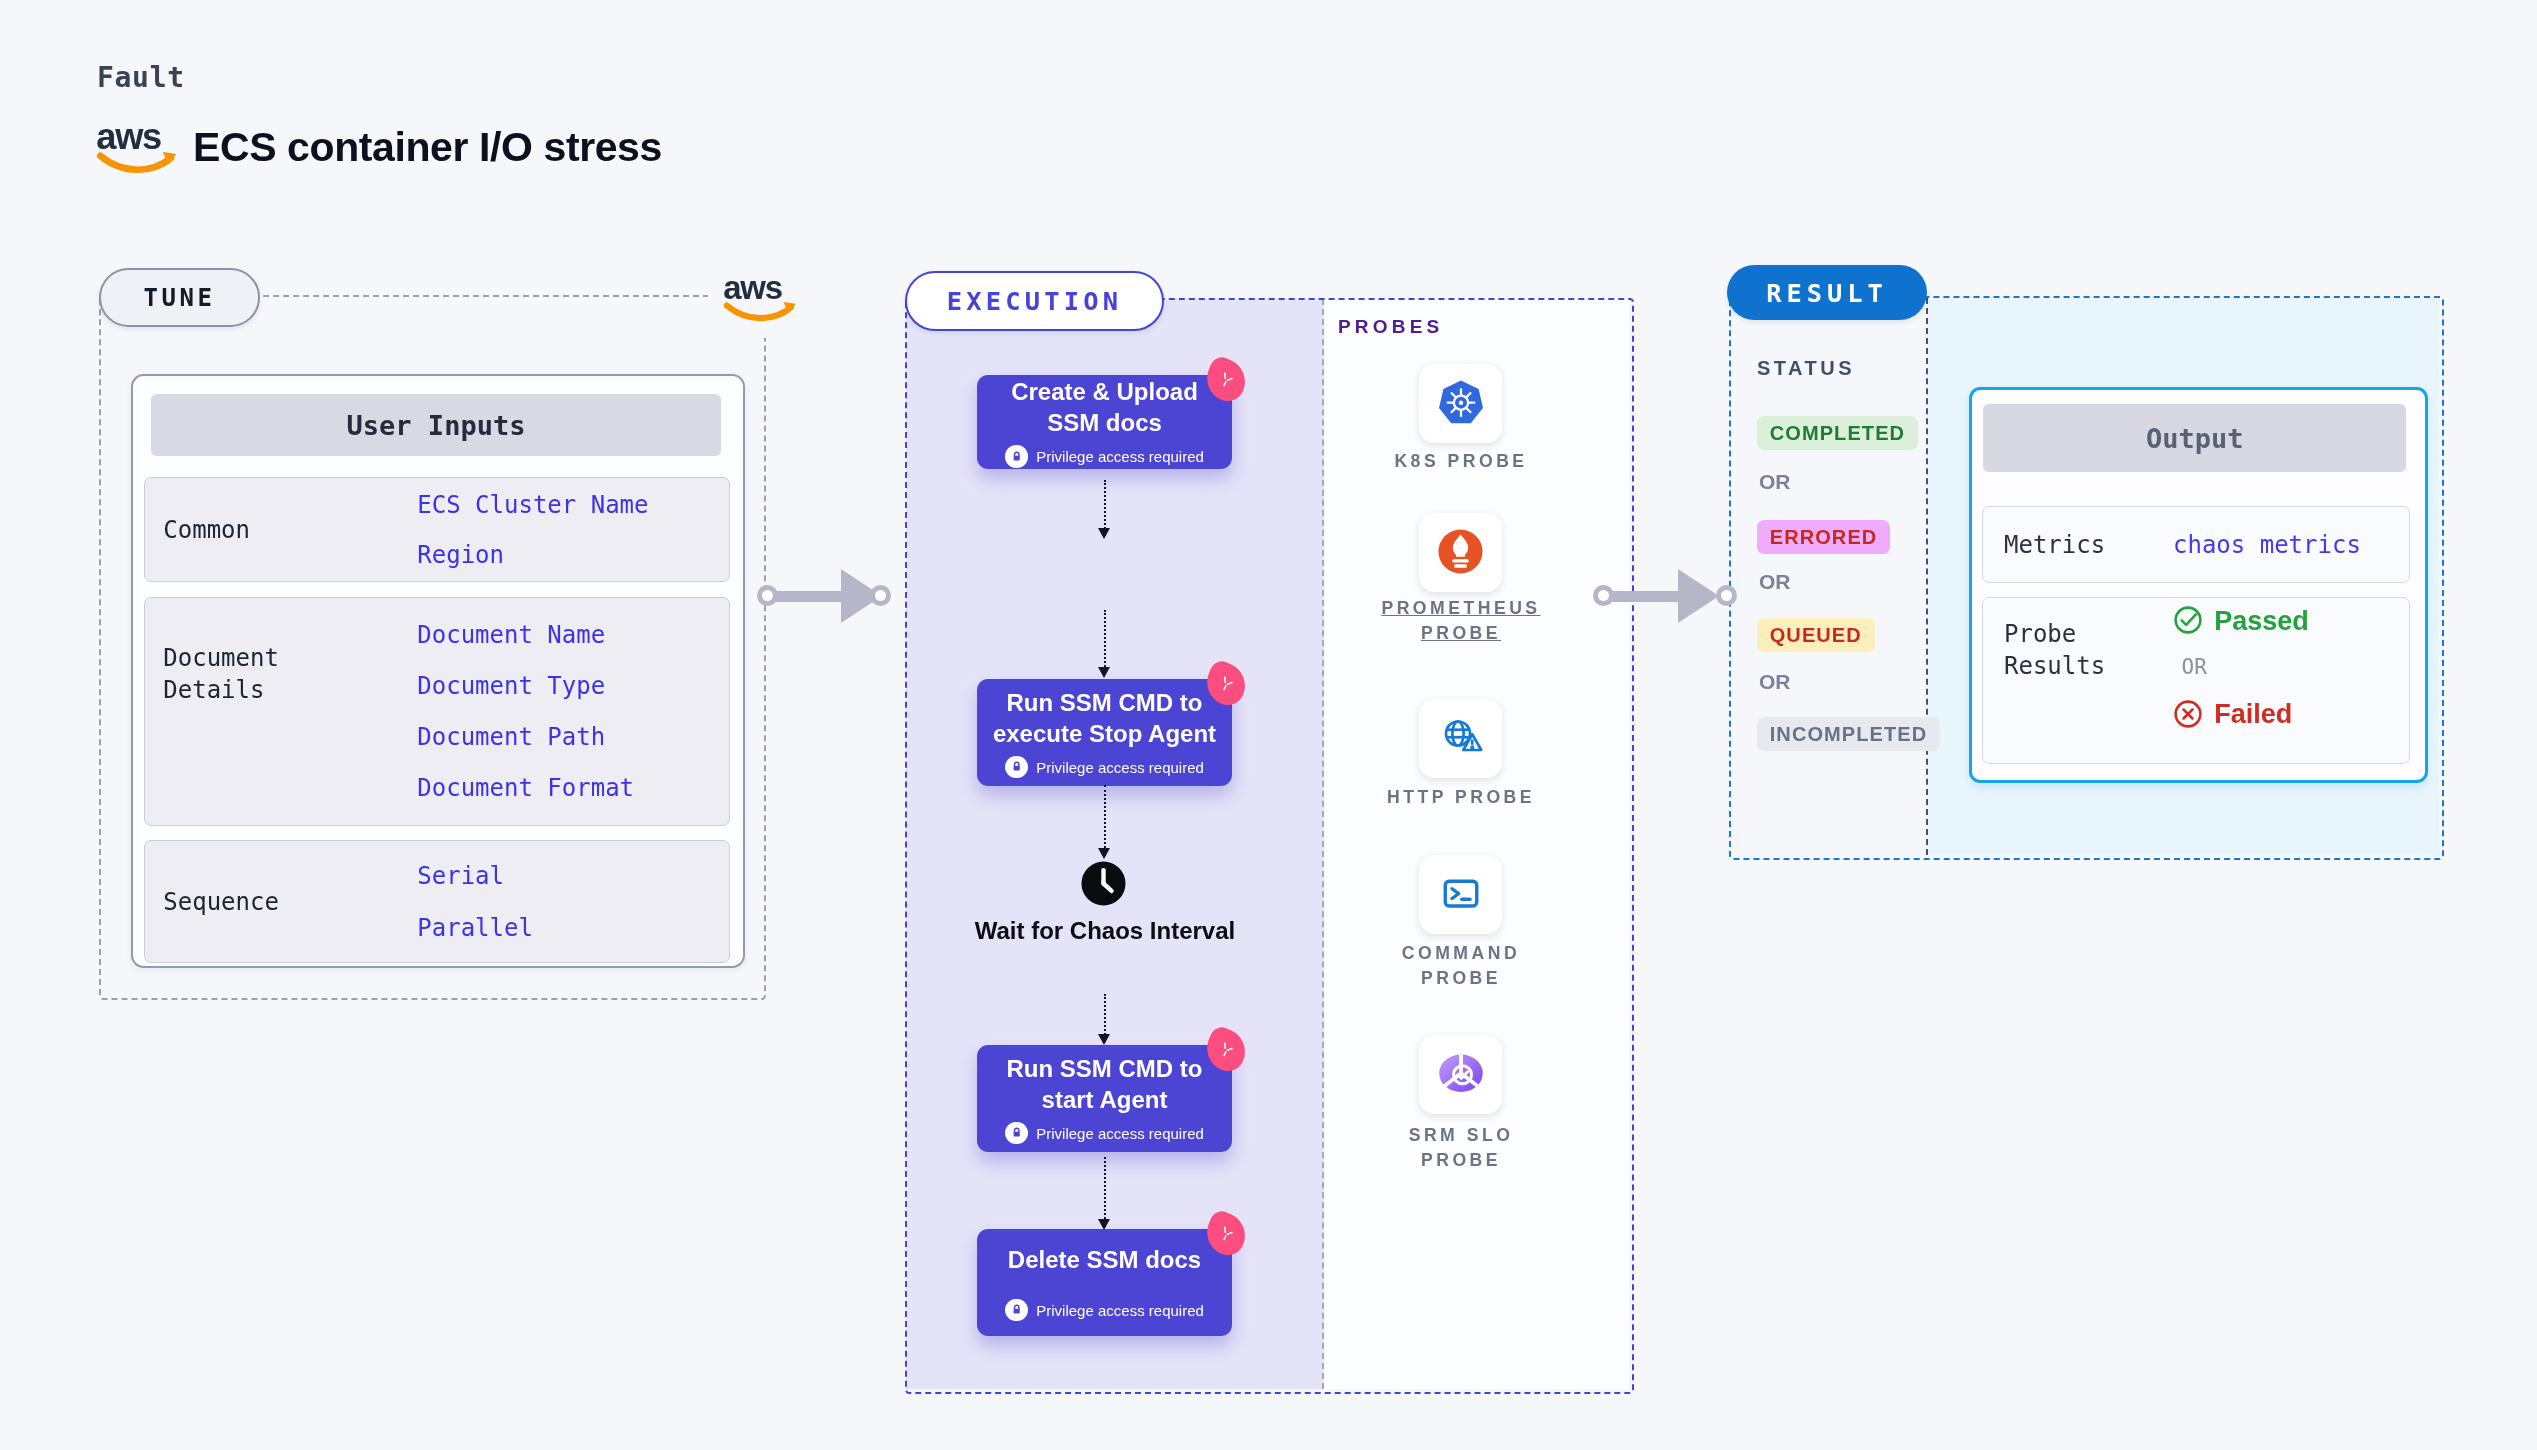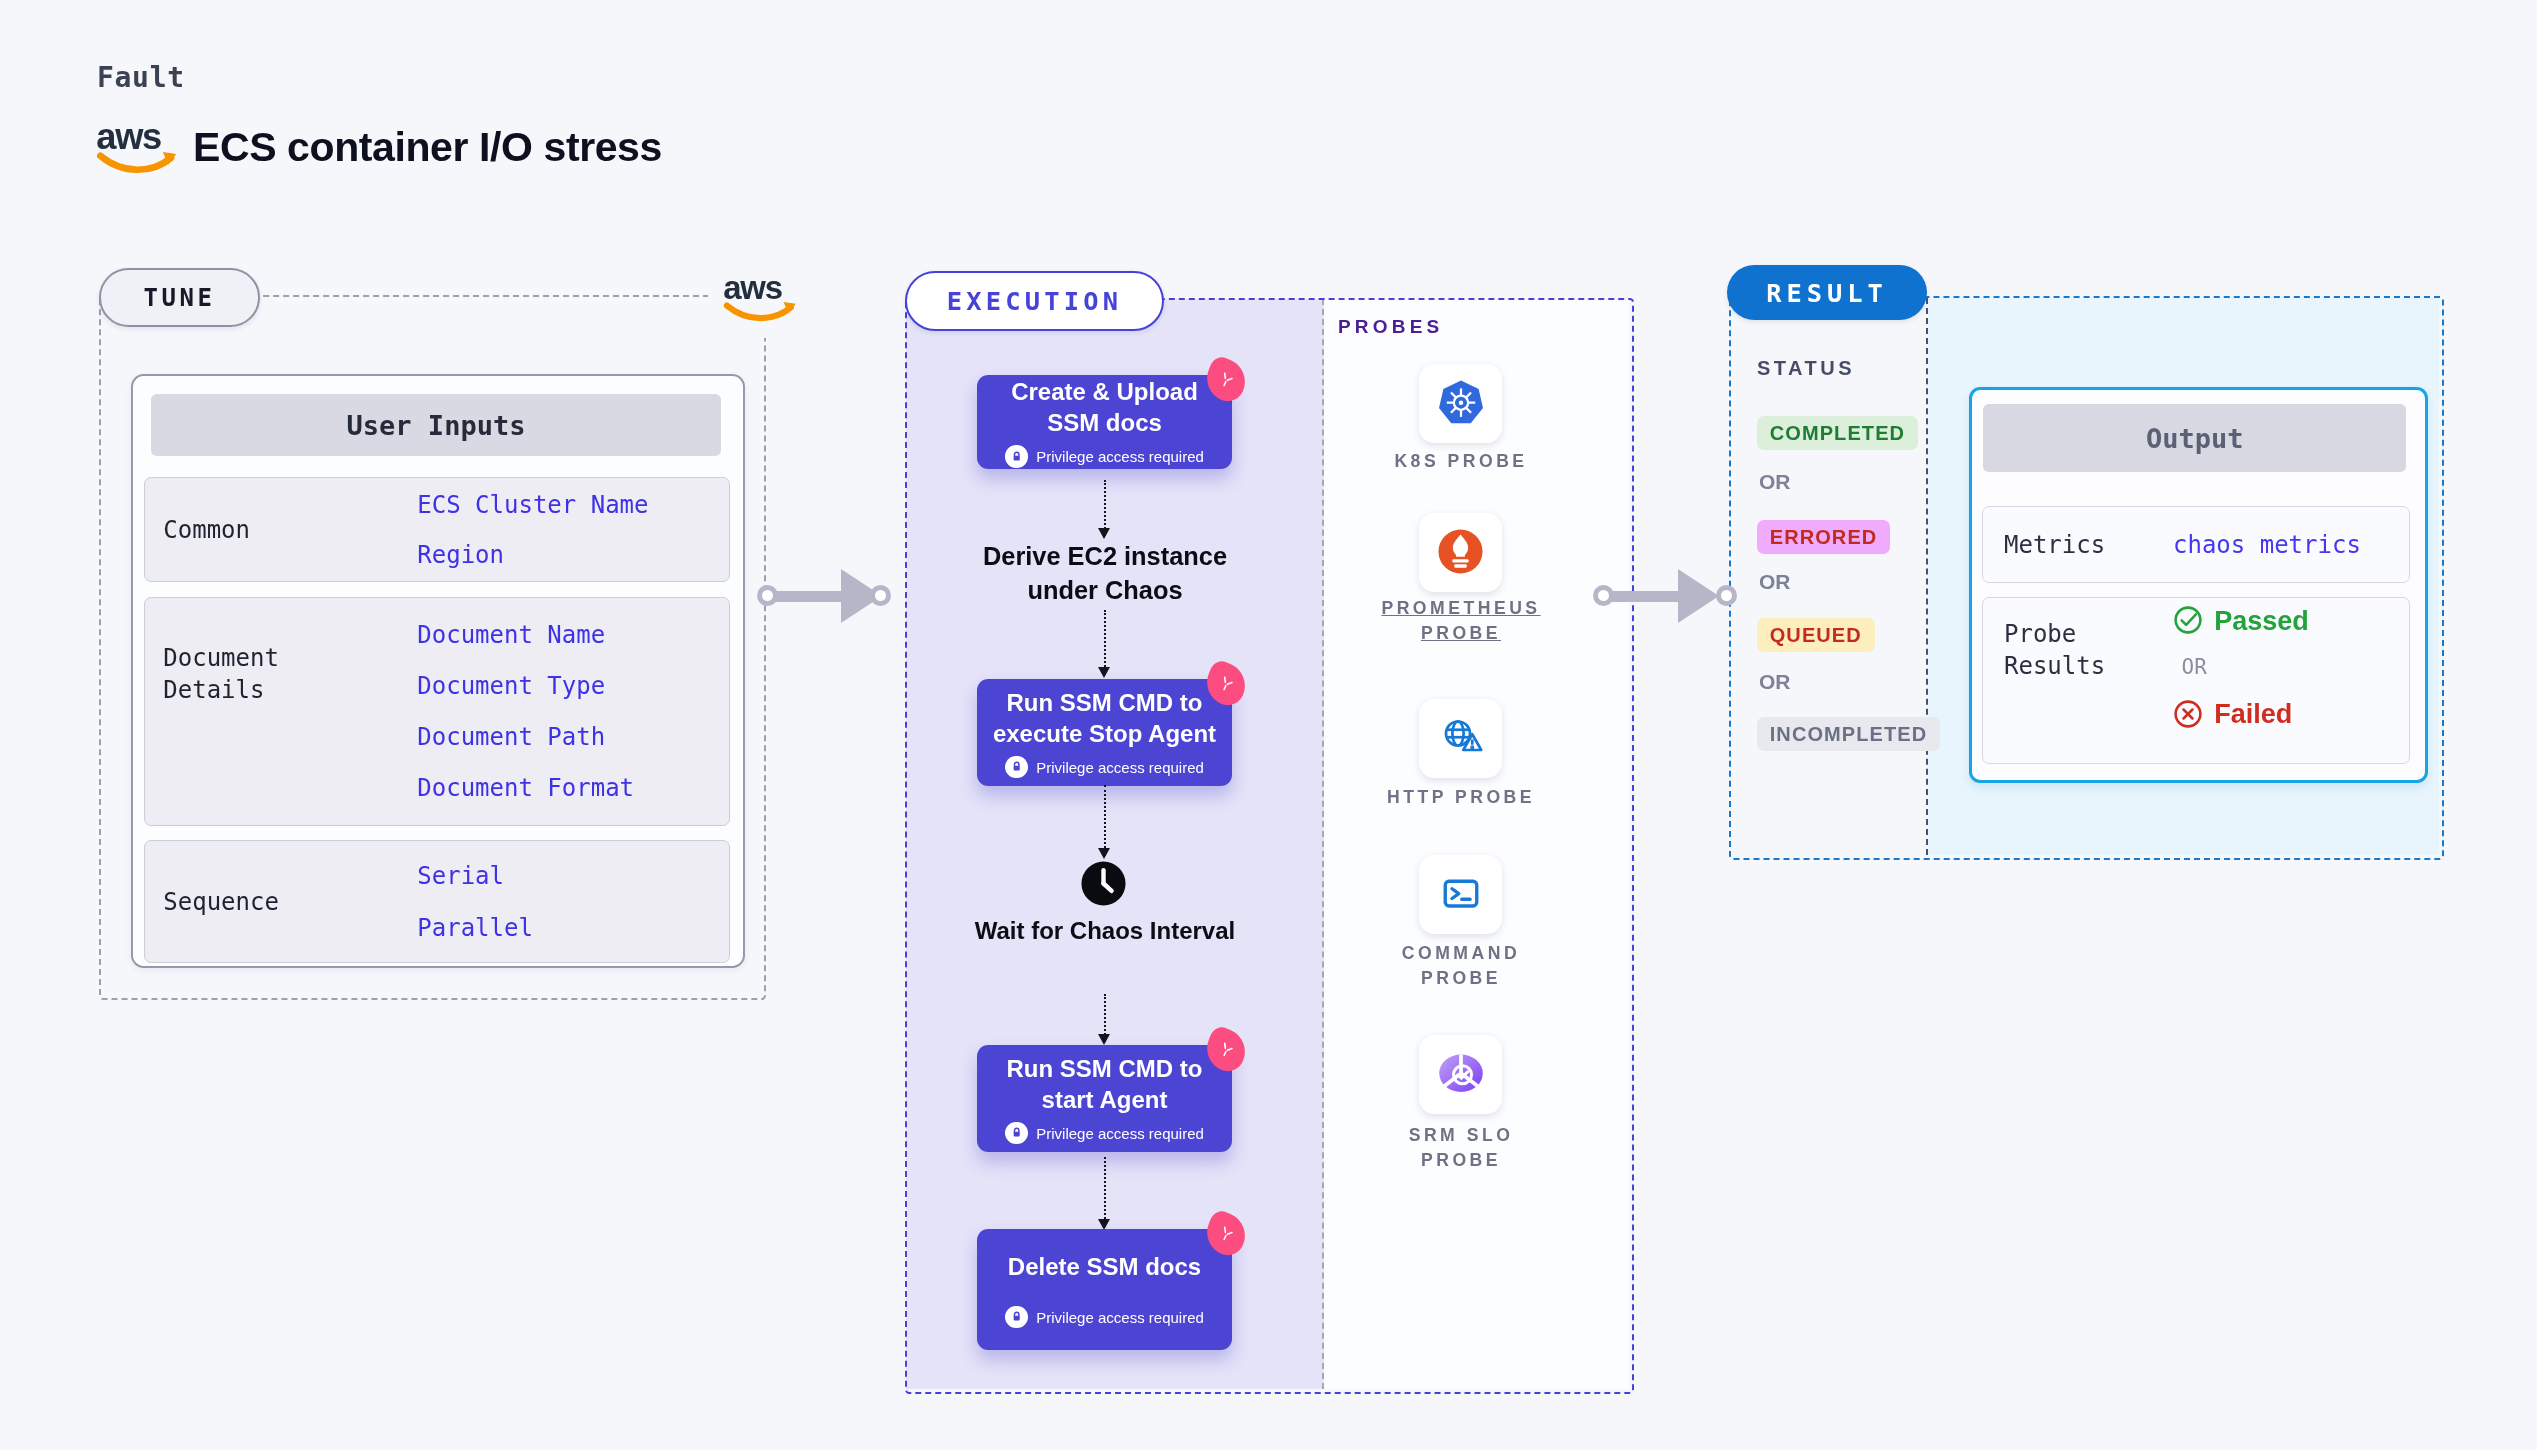--- a/index.html
+++ b/index.html
@@ -194,21 +194,20 @@
             <path d="M8 11 V8 a4 4 0 0 1 8 0 v3" stroke="#4c44d3" stroke-width="2.6" fill="none"></path>
             <rect x="6.5" y="10.5" width="11" height="8.5" rx="1.8" fill="#4c44d3"></rect>
           </svg>
       </span>
       <span class="priv-text">Privilege access required</span>
     </div>
   </div>
 
   <div class="abs flow-arrow" style="top:480px;height:56px;"></div>
 
-  <div class="abs step-label" style="top:539px;">Derive EC2 instance under Chaos</div>
 
   <div class="abs flow-arrow" style="top:610px;height:65px;"></div>
 
   <div class="abs step-box" style="top:679px;height:107px;">
     <span class="chaos-badge">
       <svg width="21" height="21" viewBox="0 0 24 24">
           <g stroke="#ffffff" stroke-width="1.8" stroke-linecap="round">
             <line x1="7" y1="5" x2="10" y2="10"></line>
             <line x1="17" y1="7" x2="13" y2="11"></line>
             <line x1="12" y1="18" x2="12" y2="13"></line>
@@ -259,21 +258,21 @@
             <path d="M8 11 V8 a4 4 0 0 1 8 0 v3" stroke="#4c44d3" stroke-width="2.6" fill="none"></path>
             <rect x="6.5" y="10.5" width="11" height="8.5" rx="1.8" fill="#4c44d3"></rect>
           </svg>
       </span>
       <span class="priv-text">Privilege access required</span>
     </div>
   </div>
 
   <div class="abs flow-arrow" style="top:1157px;height:70px;"></div>
 
-  <div class="abs step-box" style="top:1229px;height:121px;gap:24px;">
+  <div class="abs step-box" style="top:1229px;height:107px;gap:24px;">
     <span class="chaos-badge">
       <svg width="21" height="21" viewBox="0 0 24 24">
           <g stroke="#ffffff" stroke-width="1.8" stroke-linecap="round">
             <line x1="7" y1="5" x2="10" y2="10"></line>
             <line x1="17" y1="7" x2="13" y2="11"></line>
             <line x1="12" y1="18" x2="12" y2="13"></line>
           </g>
         </svg>
     </span>
     <div class="step-title">Delete SSM docs</div>

